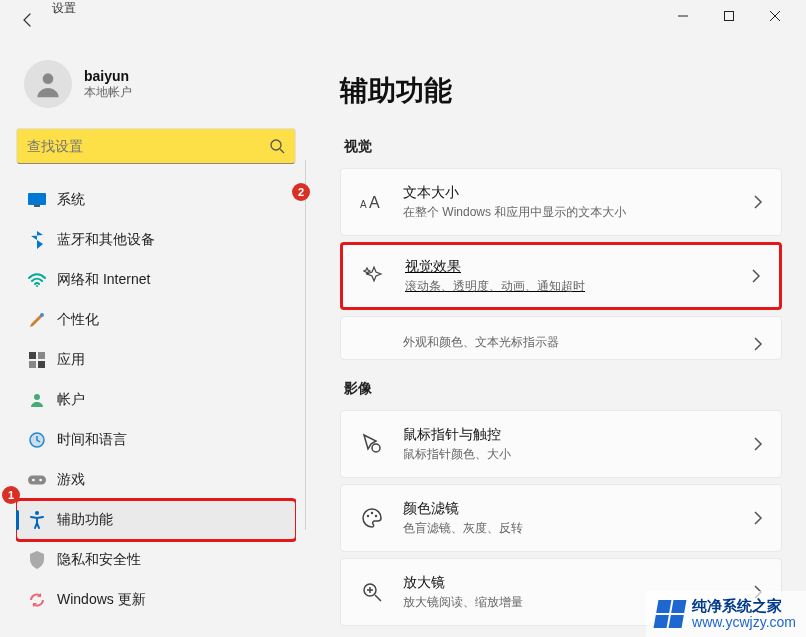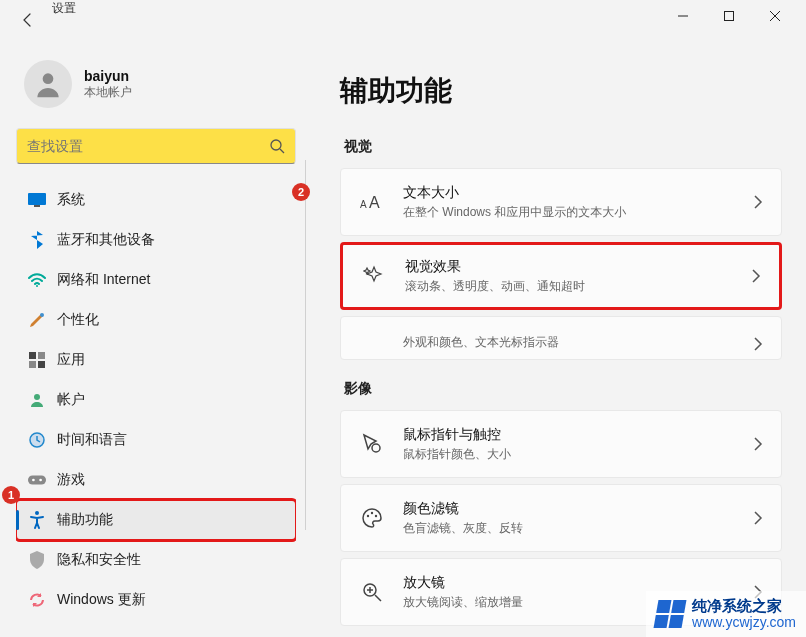--- a/index.html
+++ b/index.html
@@ -34,21 +34,21 @@
   .main { flex: 1; padding: 0 24px 0 28px; overflow-y: auto; position: relative; }
   .page-title { font-size: 28px; font-weight: 600; color: #111; margin: 24px 0 28px 0; }
   .section-title { font-size: 14px; font-weight: 600; color: #222; margin: 8px 0 12px 4px; }
 
   .card { background: #fbfbfb; border: 1px solid #e8e8e8; border-radius: 4px; height: 68px; display: flex; align-items: center; padding: 0 18px; margin-bottom: 6px; cursor: pointer; }
   .card-icon { width: 26px; height: 26px; margin-right: 18px; display: flex; align-items: center; justify-content: center; color: #444; flex-shrink: 0; }
   .card-text { flex: 1; }
   .card-title { font-size: 14px; color: #111; }
   .card-sub { font-size: 12px; color: #666; margin-top: 2px; }
   .card-chevron { color: #555; }
-  .card.highlight { border: 3px solid #e31919; }
+  .card.highlight { border: 3px solid #e31919; text-decoration: underline; }
   .card.partial { overflow: hidden; height: 44px; align-items: flex-end; padding-bottom: 8px; }
 
   .anno-badge { position: absolute; width: 18px; height: 18px; border-radius: 50%; background: #d93025; color: #fff; font-size: 11px; font-weight: 600; display: flex; align-items: center; justify-content: center; z-index: 20; }
   .anno1 { left: 2px; top: 486px; }
   .anno2 { left: 292px; top: 183px; }
 
   .watermark { position: absolute; right: 0; bottom: 0; height: 46px; display: flex; align-items: center; gap: 8px; padding: 4px 10px; background: rgba(255,255,255,0.65); color: #003a8c; font-weight: 700; z-index: 30; }
   .watermark .wm-logo { width: 28px; height: 28px; display: grid; grid-template-columns: 1fr 1fr; grid-template-rows: 1fr 1fr; gap: 2px; transform: skewX(-10deg); }
   .watermark .wm-logo span { background: #1e66d0; }
   .watermark-text { display: flex; flex-direction: column; line-height: 1.1; }

